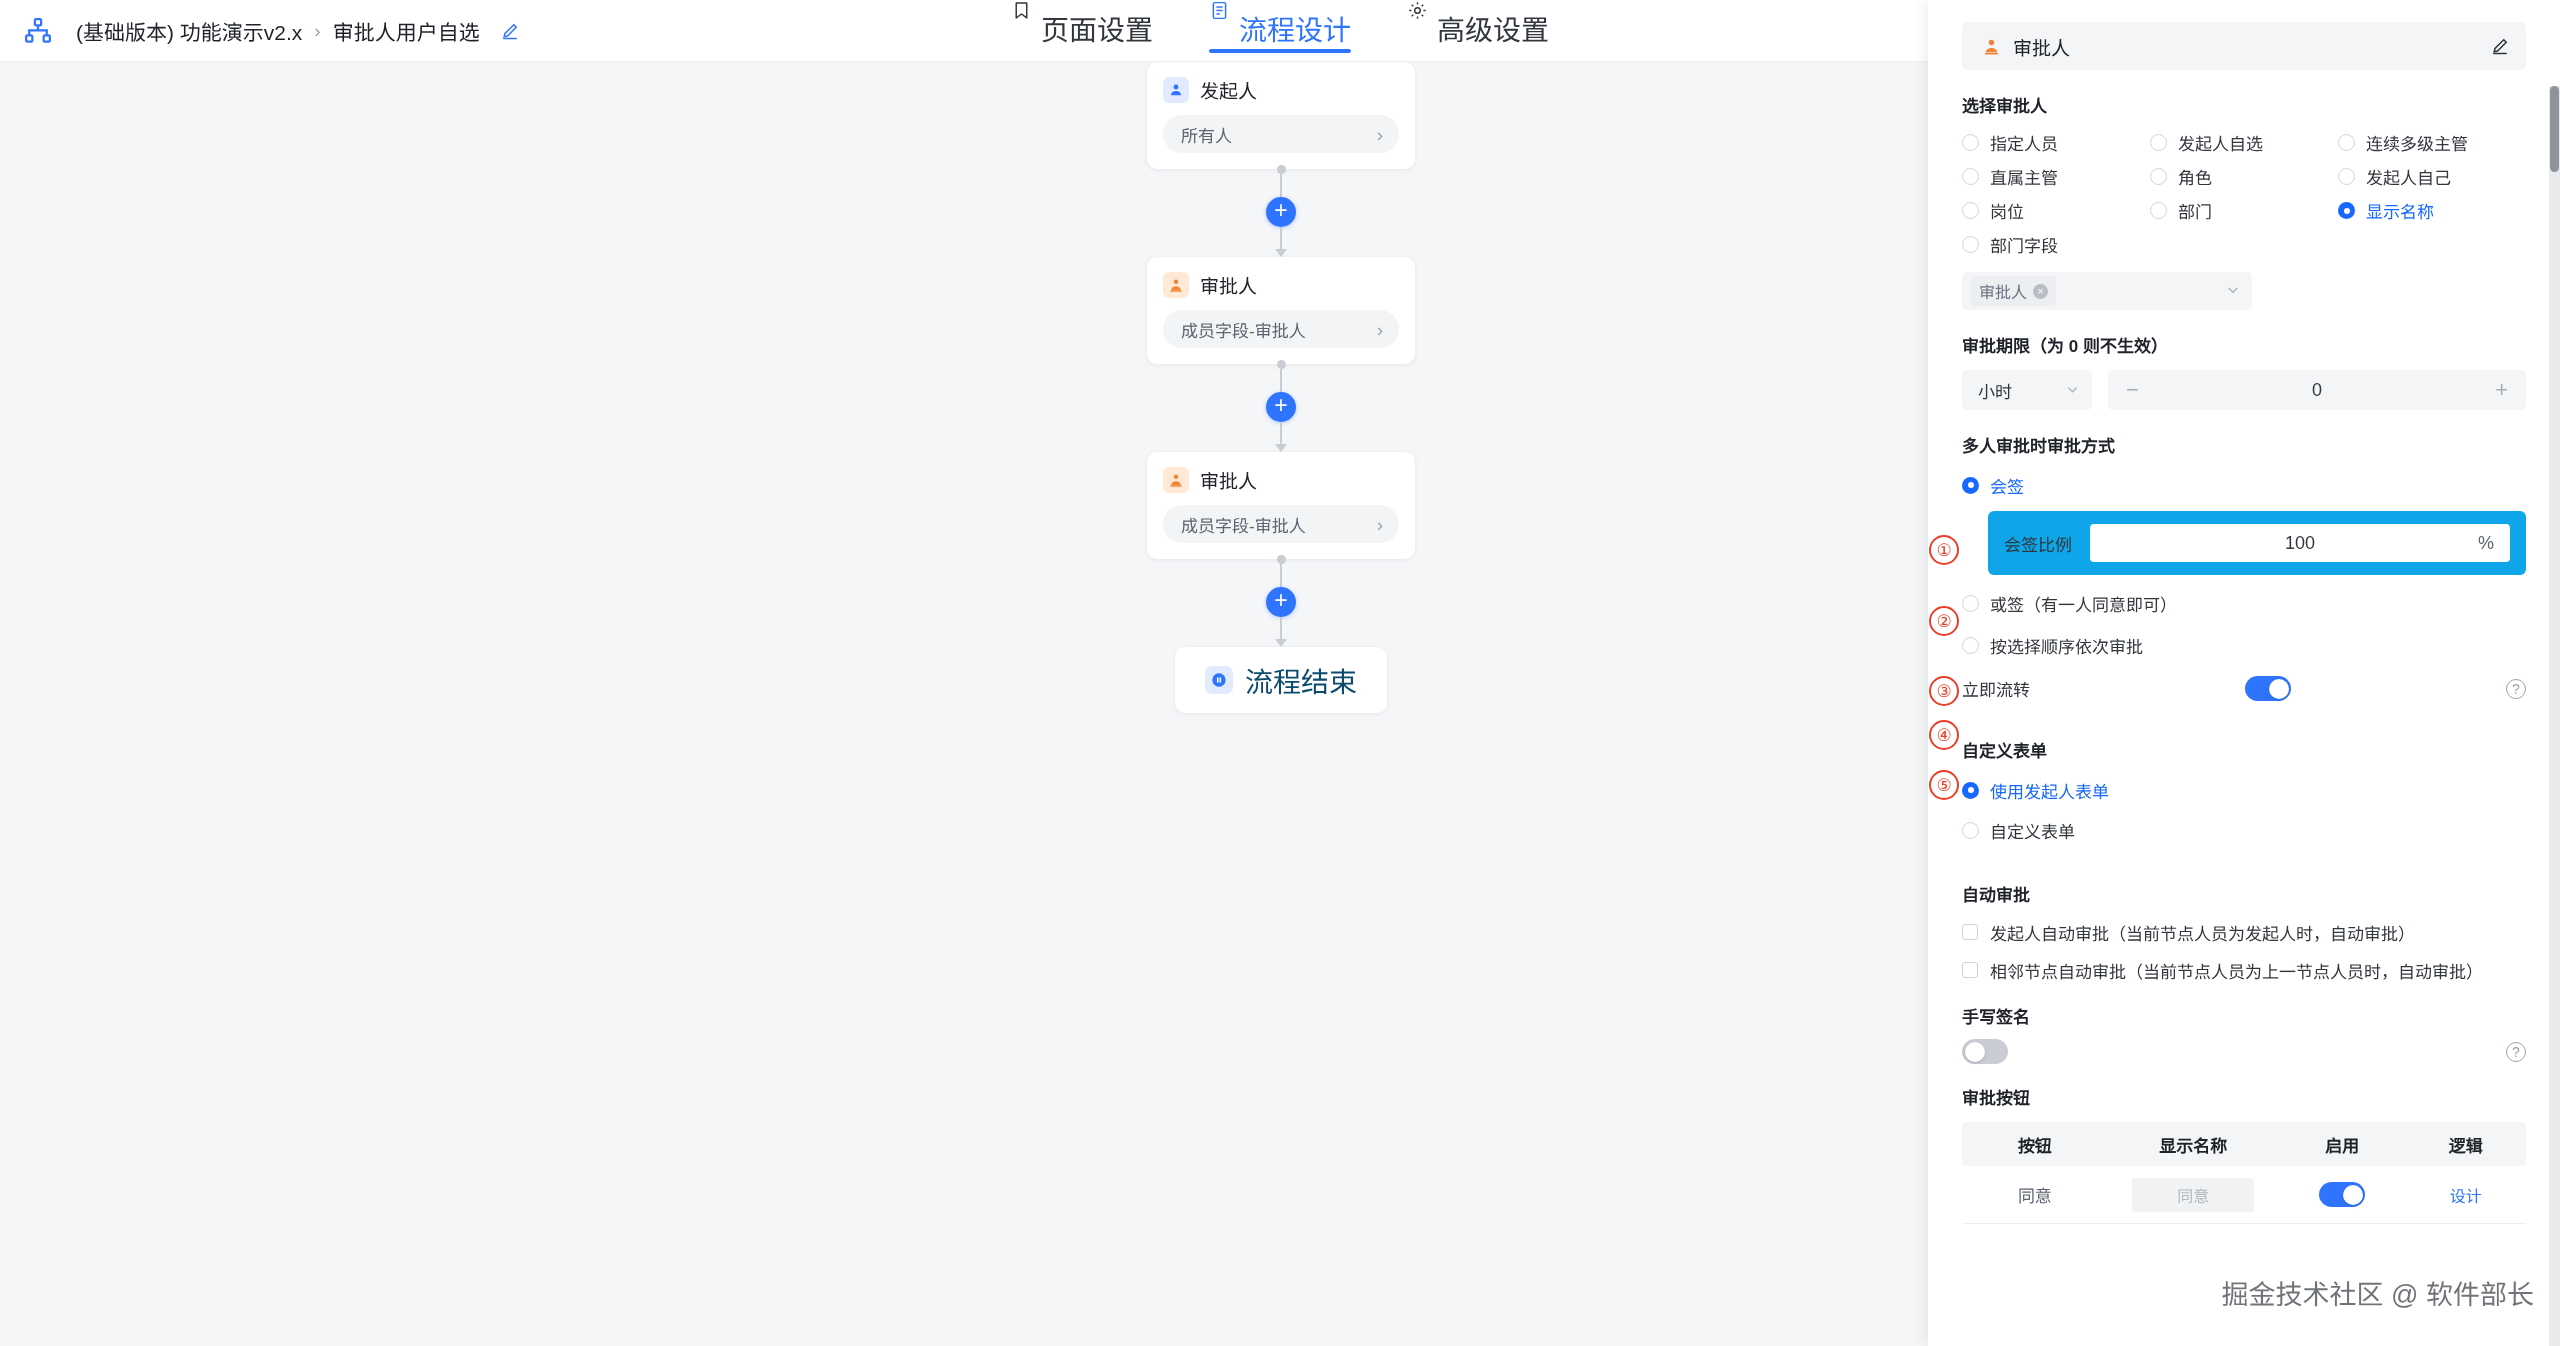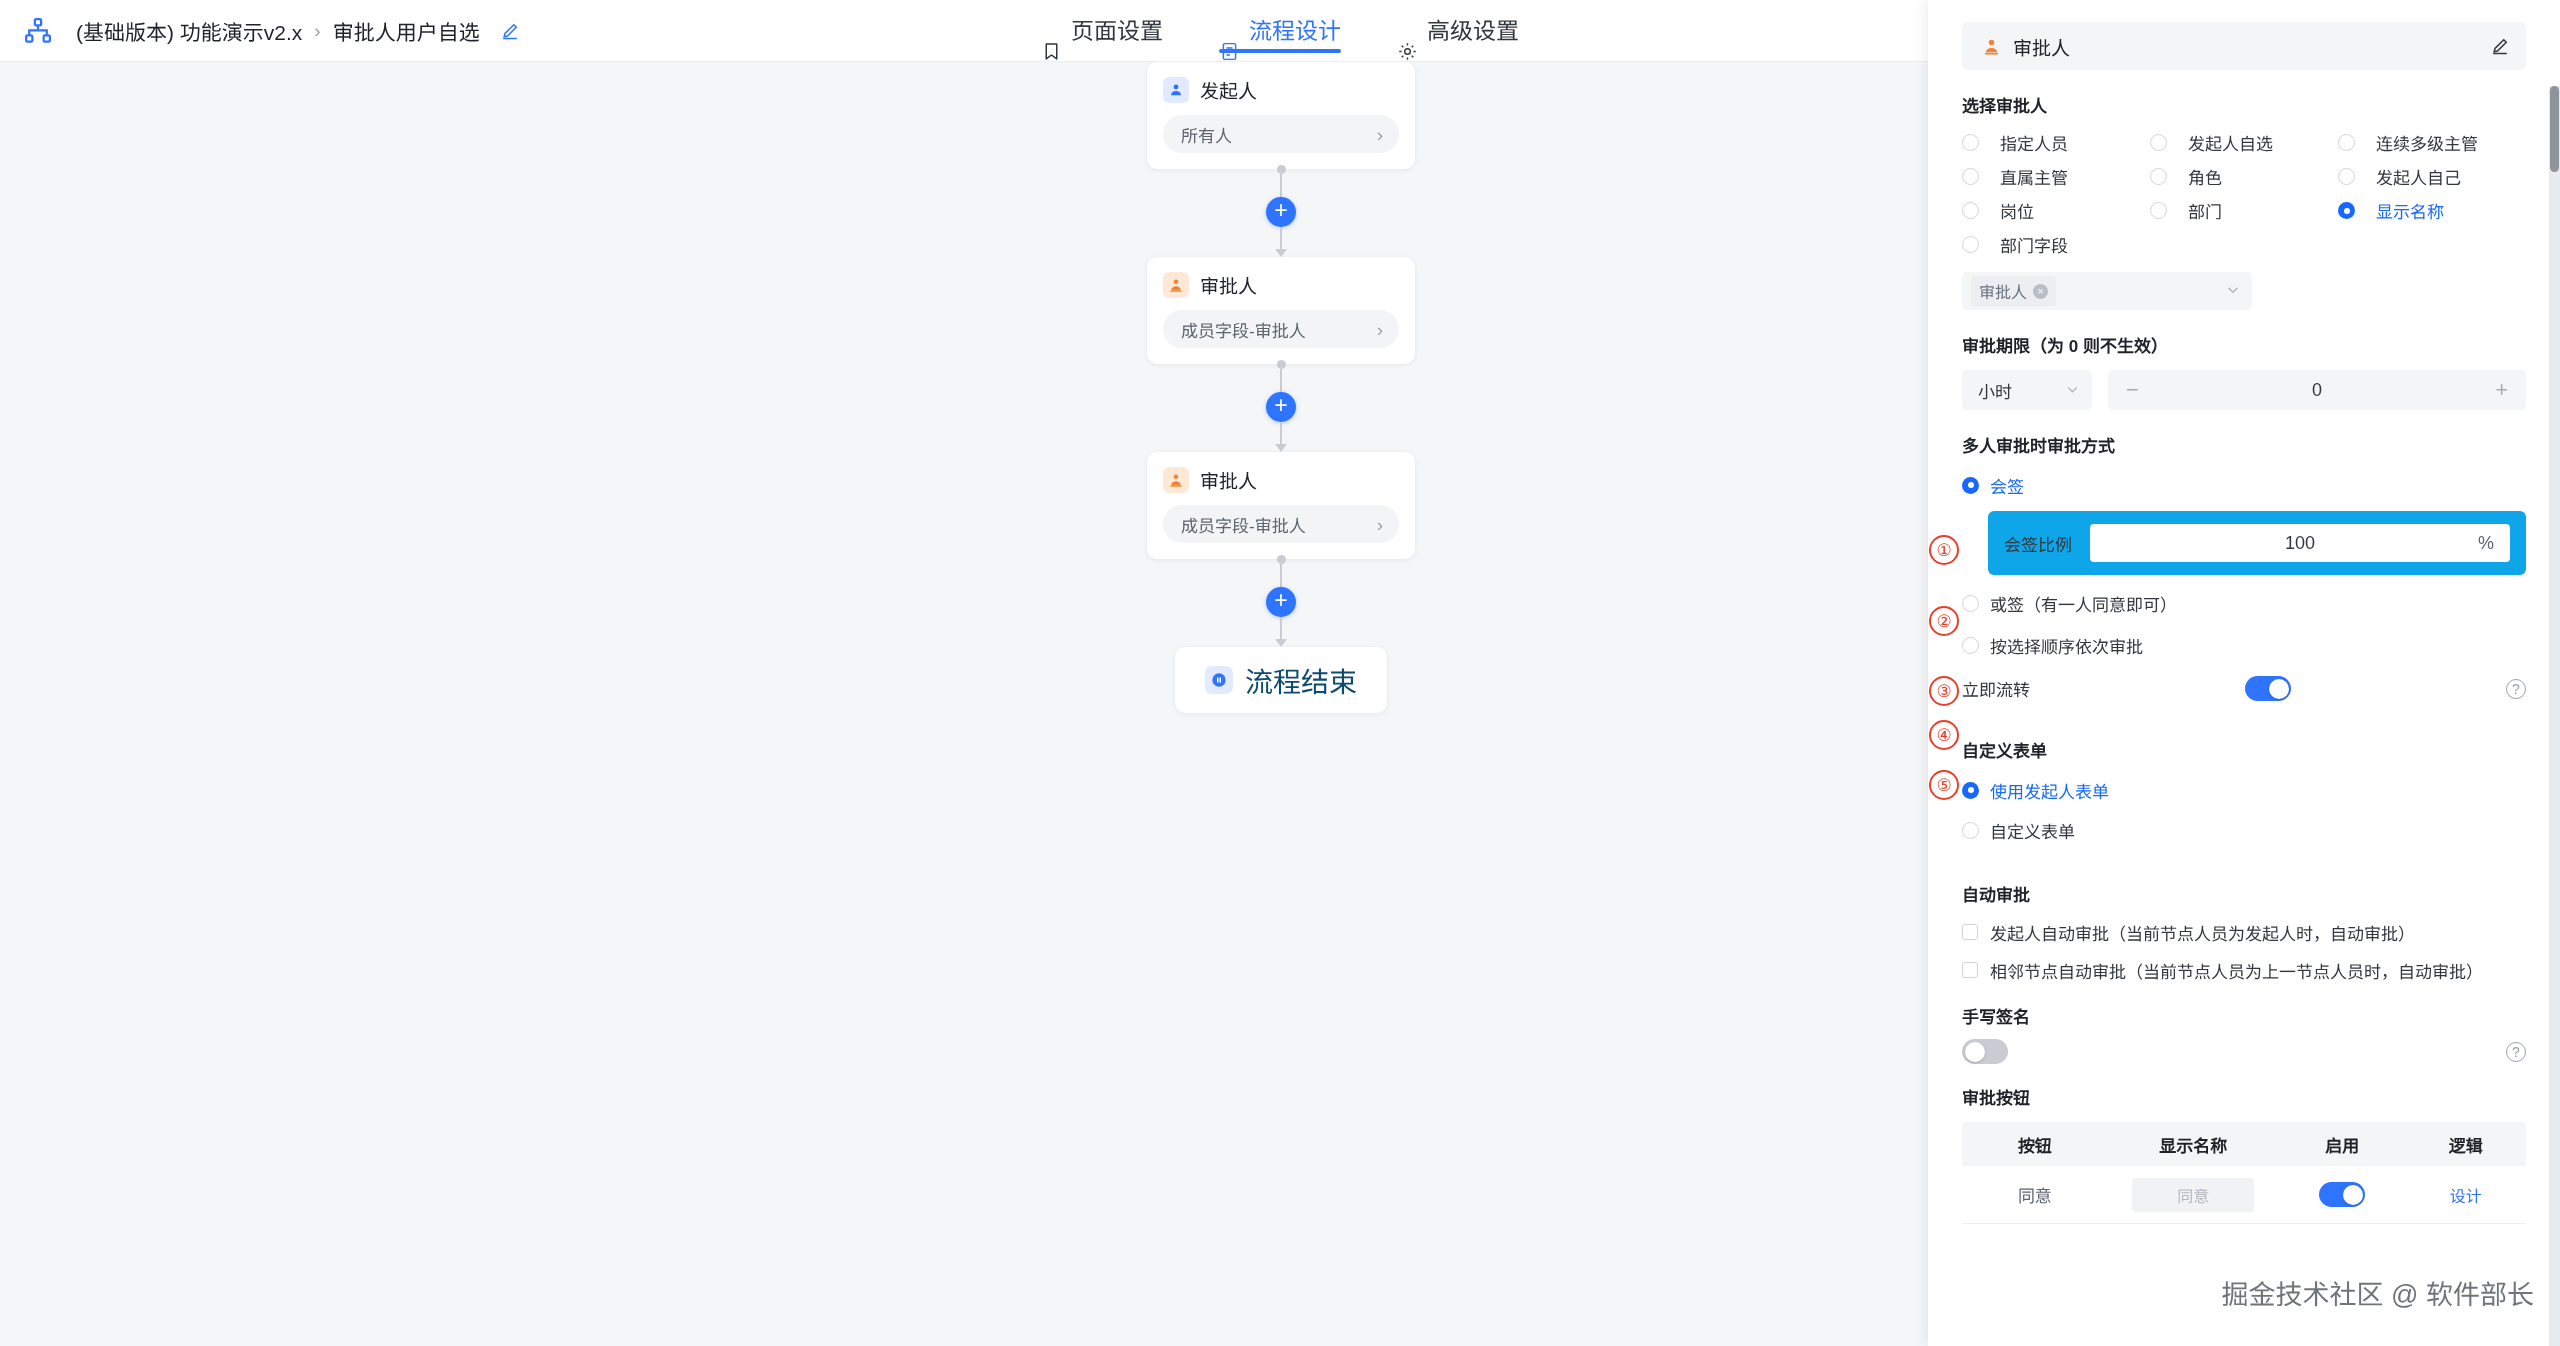--- a/index.html
+++ b/index.html
@@ -19,22 +19,22 @@
   .logo-wrap { width: 76px; display: flex; align-items: center; justify-content: center; }
   .breadcrumb { display: flex; align-items: center; gap: 10px; font-size: 21px; color: #1f2329; white-space: nowrap; }
   .bc-sep { color: #9aa1ab; font-size: 19px; padding: 0 2px; }
   .bc-edit { display: inline-flex; align-items: center; margin-left: 10px; cursor: pointer; }
 
   .tabs {
     position: absolute; left: 50%; transform: translateX(-50%);
     top: 0; height: 62px; display: flex; align-items: stretch; gap: 52px;
   }
   .tab {
-    display: flex; align-items: flex-end; gap: 9px;
-    font-size: 23px; color: #32373e; cursor: pointer; position: relative;
+    display: flex; align-items: flex-start; gap: 9px;
+    font-size: 28px; color: #32373e; cursor: pointer; position: relative;
     padding: 0 2px;
   }
   .tab .tab-label { line-height: 62px; }
   .tab.active { color: #2f74ff; }
   .tab.active::after {
     content: ""; position: absolute; left: 2px; right: 2px; bottom: 9px;
     height: 4px; border-radius: 2px; background: #2f74ff;
   }
   .ico { display: inline-flex; align-items: center; justify-content: center; }
 
@@ -101,21 +101,21 @@
 
   .panel-title-box {
     height: 48px; background: #f4f5f7; border-radius: 6px;
     display: flex; align-items: center; padding: 0 16px 0 20px; gap: 12px;
   }
   .panel-title-text { font-size: 19px; color: #1f2329; flex: 1; }
 
   .sec-title { font-size: 17px; font-weight: bold; color: #1f2329; margin: 22px 0 0 0; }
 
   .radio-grid { display: grid; grid-template-columns: 1fr 1fr 1fr; row-gap: 9px; margin-top: 13px; }
-  .radio-row { display: flex; align-items: center; gap: 21px; cursor: pointer; }
+  .radio-row { display: flex; align-items: center; gap: 11px; cursor: pointer; }
   .rdo {
     width: 17px; height: 17px; border-radius: 50%; border: 1.5px solid #cfd3d9;
     background: #fff; flex: none; position: relative;
   }
   .rdo.on { border-color: #1668ff; background: #1668ff; border-width: 0; }
   .rdo.on::after {
     content: ""; position: absolute; left: 50%; top: 50%;
     width: 6px; height: 6px; border-radius: 50%; background: #fff;
     transform: translate(-50%,-50%);
   }

